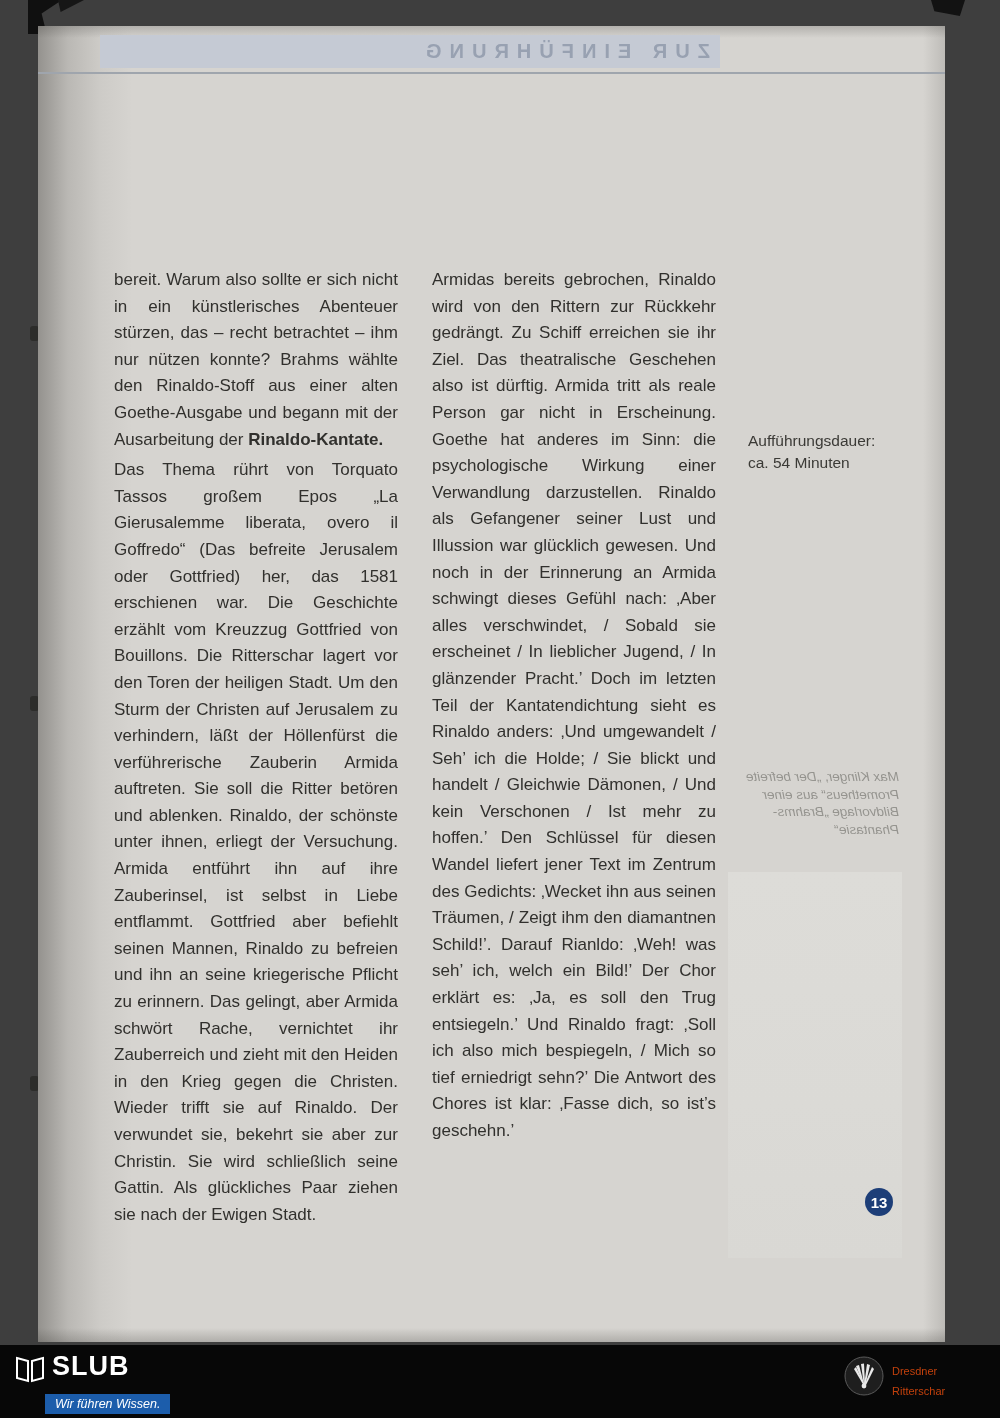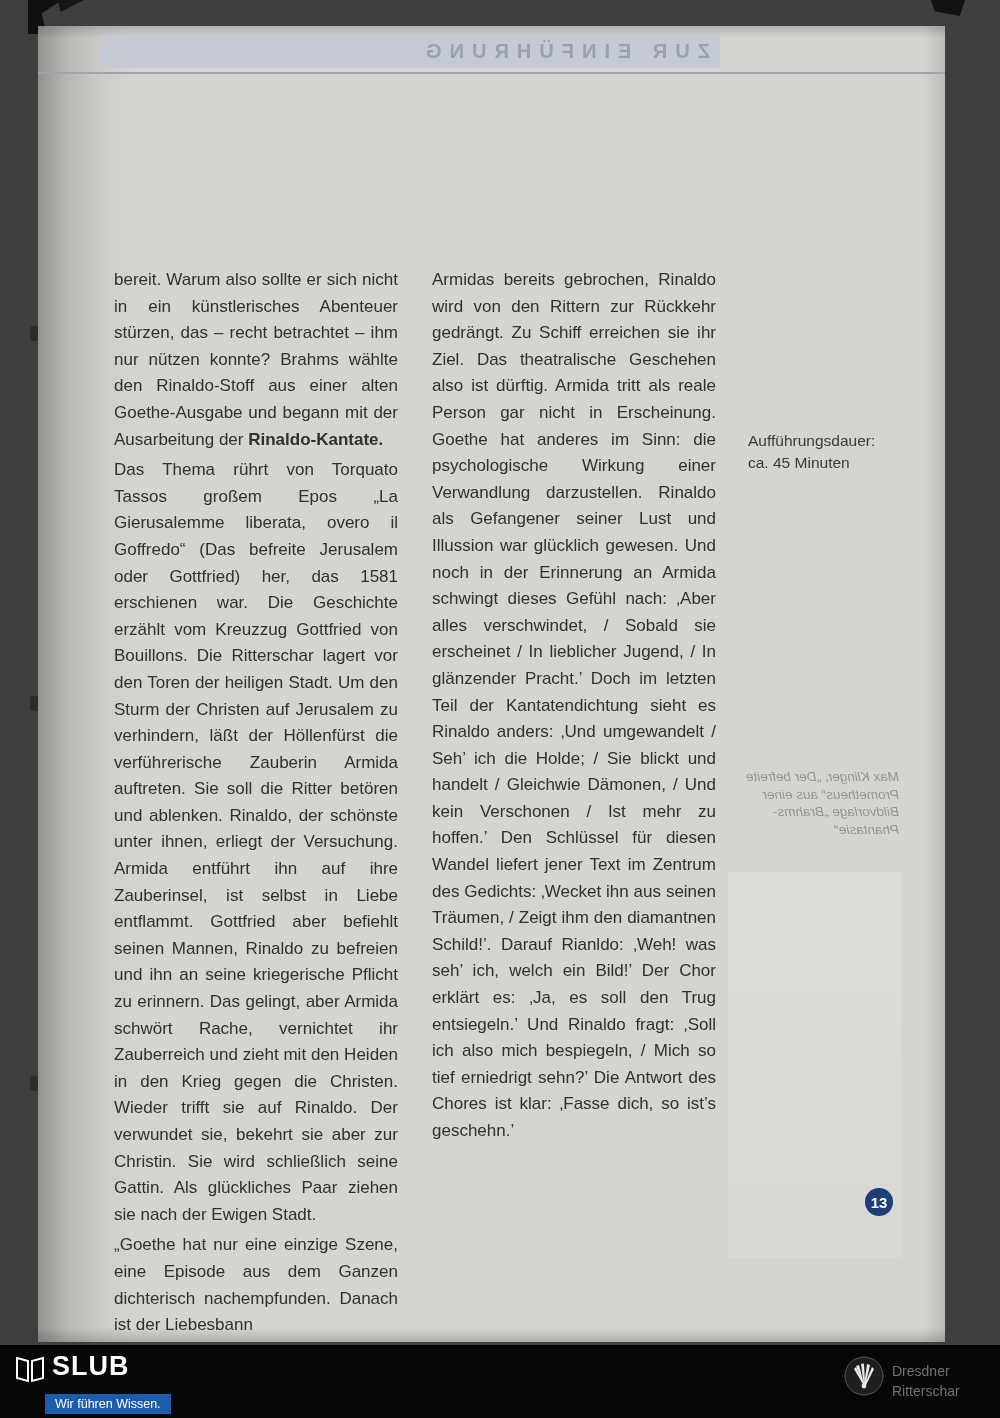--- a/index.html
+++ b/index.html
@@ -146,26 +146,27 @@
     letter-spacing: 1px;
   }
   .slub-tagline {
     position: absolute; left: 45px; top: 49px;
     background: #1c5dab;
     color: #ffffff;
     font-size: 12.5px;
     line-height: 20px; height: 20px;
     padding: 0 10px;
     white-space: nowrap;
+    font-style: italic;
   }
   .phil-logo { position: absolute; left: 844px; top: 11px; }
   .phil-text {
     position: absolute; left: 892px; top: 16px;
-    color: #737373;
-    font-size: 14px; line-height: 20px;
+    color: #c2410c;
+    font-size: 11px; line-height: 20px;
   }
 </style>
 </head>
 <body>
 
 <div class="corner-tl-a"></div>
 <div class="corner-tl-b"></div>
 <div class="corner-tr"></div>
 <div class="stitch stitch-1"></div>
 <div class="stitch stitch-2"></div>
@@ -174,30 +175,29 @@
 <div class="page">
 
   <div class="header-band">
     <span class="mirror-title">ZUR EINFÜHRUNG</span>
   </div>
   <div class="header-rule"></div>
 
   <div class="col col-left">
     <p><span>bereit. Warum also sollte er sich nicht in ein künstlerisches Abenteuer stürzen, das – recht betrachtet – ihm nur nützen konnte? Brahms wählte den Rinaldo-Stoff aus einer alten Goethe-Ausgabe und begann mit der Ausarbeitung der </span><span class="bold">Rinaldo-Kantate.</span></p>
     <p>Das Thema rührt von Torquato Tassos großem Epos „La Gierusalemme liberata, overo il Goffredo“ (Das befreite Jerusalem oder Gottfried) her, das 1581 erschienen war. Die Geschichte erzählt vom Kreuzzug Gottfried von Bouillons. Die Ritterschar lagert vor den Toren der heiligen Stadt. Um den Sturm der Christen auf Jerusalem zu verhindern, läßt der Höllenfürst die verführerische Zauberin Armida auftreten. Sie soll die Ritter betören und ablenken. Rinaldo, der schönste unter ihnen, erliegt der Versuchung. Armida entführt ihn auf ihre Zauberinsel, ist selbst in Liebe entflammt. Gottfried aber befiehlt seinen Mannen, Rinaldo zu befreien und ihn an seine kriegerische Pflicht zu erinnern. Das gelingt, aber Armida schwört Rache, vernichtet ihr Zauberreich und zieht mit den Heiden in den Krieg gegen die Christen. Wieder trifft sie auf Rinaldo. Der verwundet sie, bekehrt sie aber zur Christin. Sie wird schließlich seine Gattin. Als glückliches Paar ziehen sie nach der Ewigen Stadt.</p>
-    <p>„Goethe hat nur eine einzige Szene, eine Episode aus dem Ganzen dichterisch nachempfunden. Danach ist der Liebesbann</p>
   </div>
 
   <div class="col col-right">
     <p>Armidas bereits gebrochen, Rinaldo wird von den Rittern zur Rückkehr gedrängt. Zu Schiff erreichen sie ihr Ziel. Das theatralische Geschehen also ist dürftig. Armida tritt als reale Person gar nicht in Erscheinung. Goethe hat anderes im Sinn: die psychologische Wirkung einer Verwandlung darzustellen. Rinaldo als Gefangener seiner Lust und Illussion war glücklich gewesen. Und noch in der Erinnerung an Armida schwingt dieses Gefühl nach: ‚Aber alles verschwindet, / Sobald sie erscheinet / In lieblicher Jugend, / In glänzender Pracht.’ Doch im letzten Teil der Kantatendichtung sieht es Rinaldo anders: ‚Und umgewandelt / Seh’ ich die Holde; / Sie blickt und handelt / Gleichwie Dämonen, / Und kein Verschonen / Ist mehr zu hoffen.’ Den Schlüssel für diesen Wandel liefert jener Text im Zentrum des Gedichts: ‚Wecket ihn aus seinen Träumen, / Zeigt ihm den diamantnen Schild!’. Darauf Rianldo: ‚Weh! was seh’ ich, welch ein Bild!’ Der Chor erklärt es: ‚Ja, es soll den Trug entsiegeln.’ Und Rinaldo fragt: ‚Soll ich also mich bespiegeln, / Mich so tief erniedrigt sehn?’ Die Antwort des Chores ist klar: ‚Fasse dich, so ist’s geschehn.’</p>
   </div>
 
   <div class="margin-note">
     <div>Aufführungsdauer:</div>
-    <div>ca. 45 Minuten</div>
+    <div>ca. 54 Minuten</div>
   </div>
 
   <div class="mirror-caption">Max Klinger, „Der befreite Prometheus“ aus einer Bildvorlage „Brahms-Phantasie“</div>
 
   <div class="showthrough-box"></div>
 
   <div class="page-badge">13</div>
 
 </div>
 

